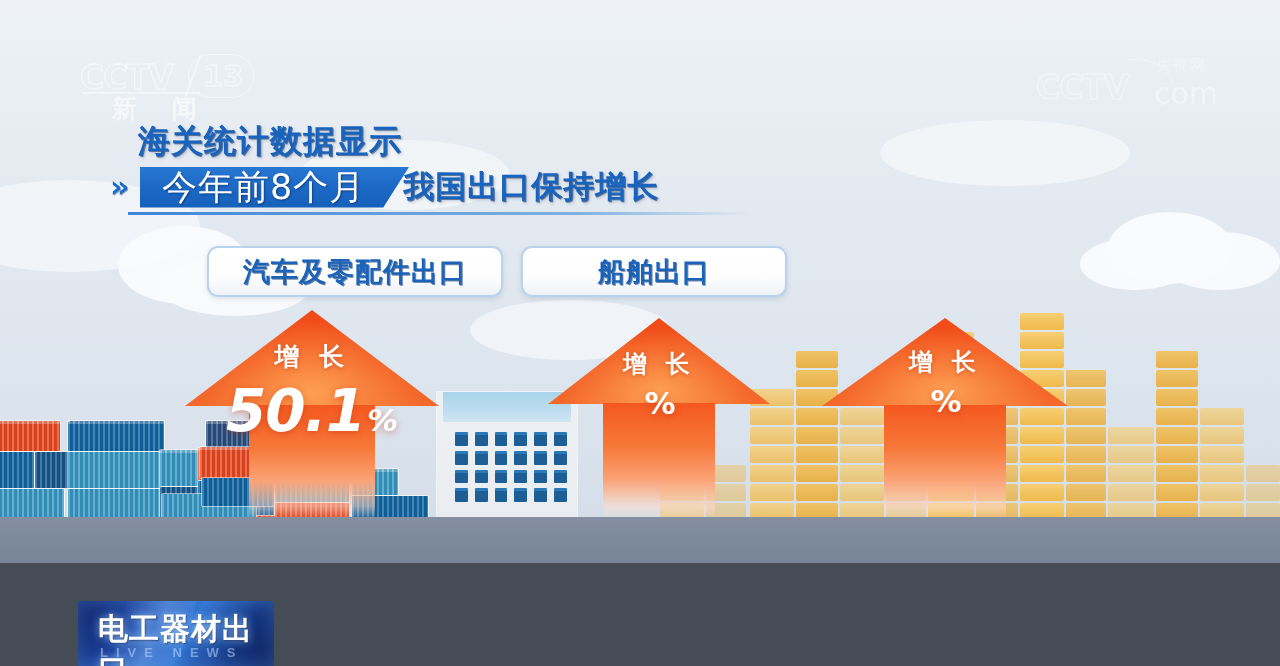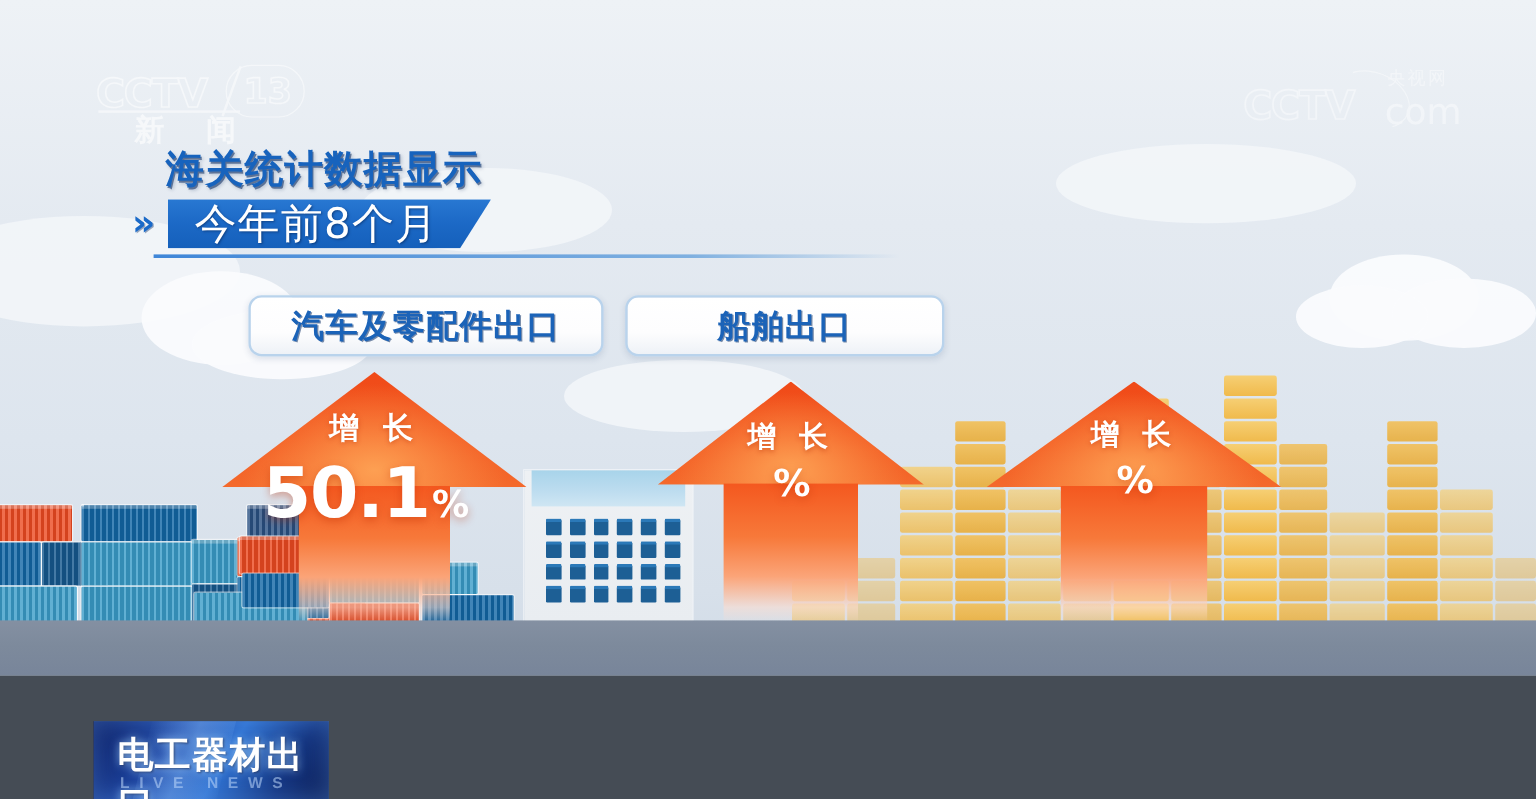--- a/index.html
+++ b/index.html
@@ -424,21 +424,21 @@
       <div class="bwin"></div>
       <div class="bwin"></div>
     </div>
 
   <div class="arrow" style="left:185px; top:310px; width:254px; height:210px;">
     <div class="head" style="height:96px;"></div>
     <div class="head-glow" style="height:96px;"></div>
     <div class="shaft" style="top:95px; width:126px; height:115px;"></div>
   </div>
   <div class="arrow-label" style="left:185px; top:340px; width:254px; font-size:25px;">增 长</div>
-  <div class="arrow-value" style="left:178px; top:382px; width:254px;">
+  <div class="arrow-value" style="left:185px; top:382px; width:254px;font-style:italic;">
     <span class="num">50.1</span>
     <span class="pct">%</span>
   </div>
 
   <div class="arrow" style="left:548px; top:318px; width:222px; height:202px;">
     <div class="head" style="height:86px;"></div>
     <div class="head-glow" style="height:86px;"></div>
     <div class="shaft" style="top:85px; width:112px; height:117px;"></div>
   </div>
   <div class="arrow-label" style="left:548px; top:348px; width:222px; font-size:24px;">增 长</div>
@@ -462,20 +462,21 @@
   <div class="pill" style="left:207px; top:246px; width:296px; height:51px;">
     <span>汽车及零配件出口</span>
   </div>
 
   <div id="headline-1">海关统计数据显示</div>
   <div id="headline-row">
     <div id="chevrons">»</div>
     <div id="headline-banner">
       <span>今年前8个月</span>
     </div>
+    <div id="headline-2">我国出口保持增长</div>
   </div>
   <div id="headline-rule"></div>
 
   <div id="cctv13-wm">
     <div class="cctv-txt">CCTV</div>
     <div class="oval"></div>
     <div class="slash"></div>
     <div class="num13">13</div>
     <div class="line"></div>
   </div>

